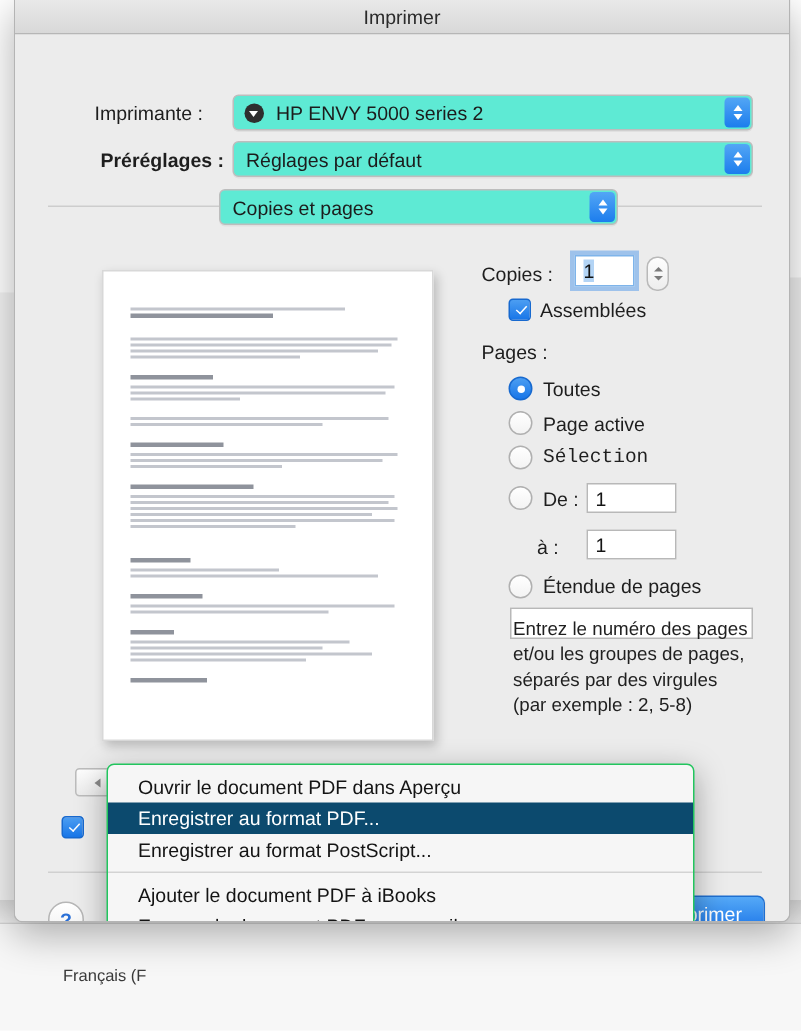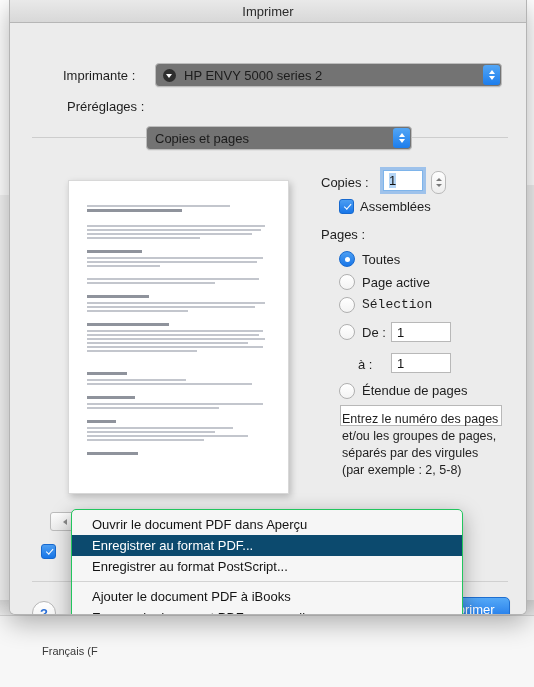--- a/index.html
+++ b/index.html
@@ -95,21 +95,21 @@
   .lbl {
     font-size: 13px;
     color: #1e1e1e;
     white-space: nowrap;
   }
 
   
   .popup {
     position: absolute;
     height: 22px;
-    background: #737373;
+    background: #5eead4;
     border: 1px solid #bdbdbd;
     border-radius: 4px;
     box-shadow: 0 1px 0 rgba(0,0,0,0.05);
     display: flex;
     align-items: center;
   }
   .popup-text {
     font-size: 13px;
     color: #1c1c1c;
     padding-left: 8px;
@@ -412,21 +412,28 @@
     <div class="lbl" style="position:absolute; left:53px; top:45px;">Imprimante :</div>
     <div class="popup" style="left:145px; top:40px; width:345px;">
       <span class="printer-icon"></span>
       <span class="popup-text">HP ENVY 5000 series 2</span>
       <span class="popup-arrows">
         <span class="up"></span>
           <span class="dn"></span>
       </span>
     </div>
 
-    <div class="lbl" style="position:absolute; left:57px; top:76px;">Préréglages :</div>
+    <div class="lbl" style="position:absolute; left:57px; top:76px;font-weight:bold;">Préréglages :</div>
+    <div class="popup" style="left:145px; top:71px; width:345px;">
+      <span class="popup-text">Réglages par défaut</span>
+      <span class="popup-arrows">
+        <span class="up"></span>
+          <span class="dn"></span>
+      </span>
+    </div>
 
     <div class="separator" style="left:22px; top:114px; width:476px;"></div>
     <div class="popup" style="left:136px; top:103px; width:264px;">
       <span class="popup-text">Copies et pages</span>
       <span class="popup-arrows">
         <span class="up"></span>
           <span class="dn"></span>
       </span>
     </div>
 

